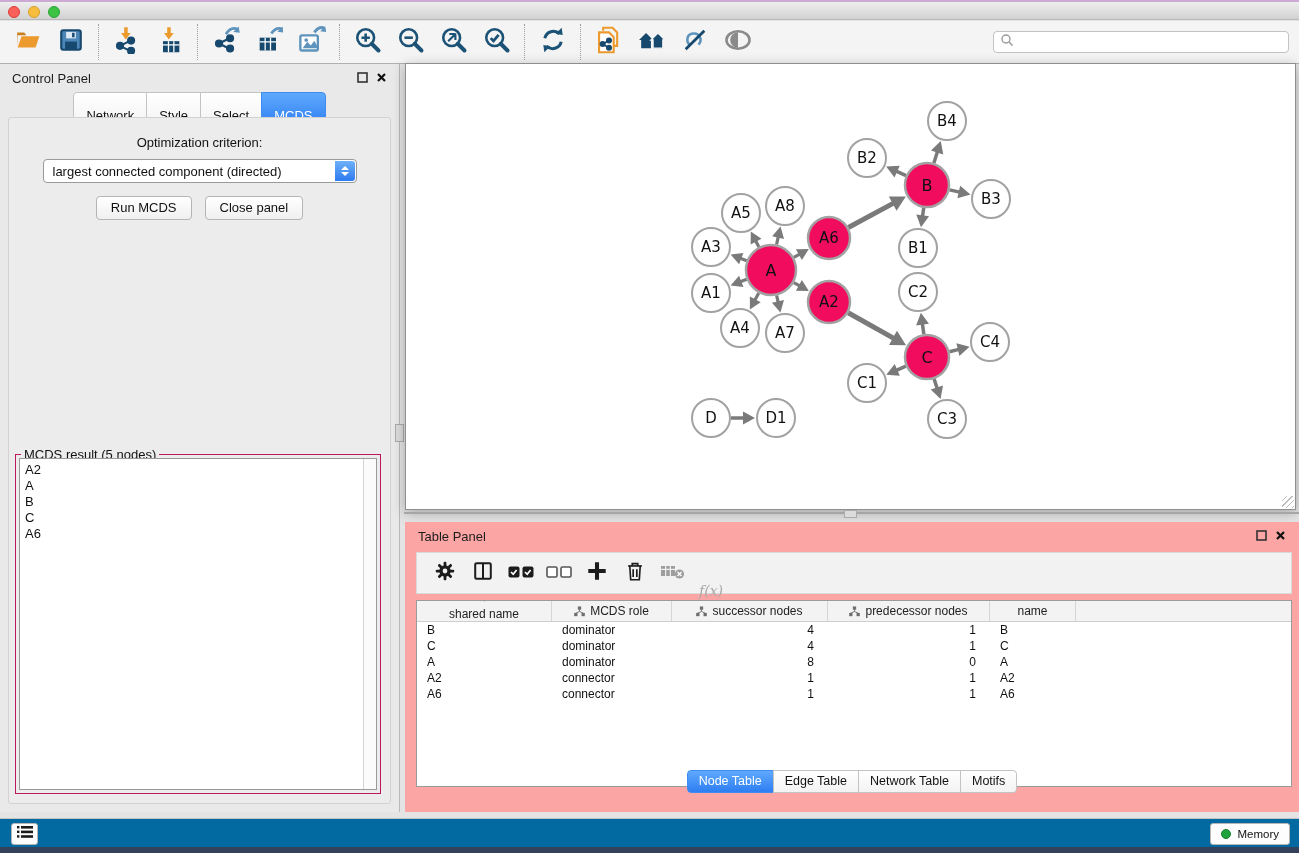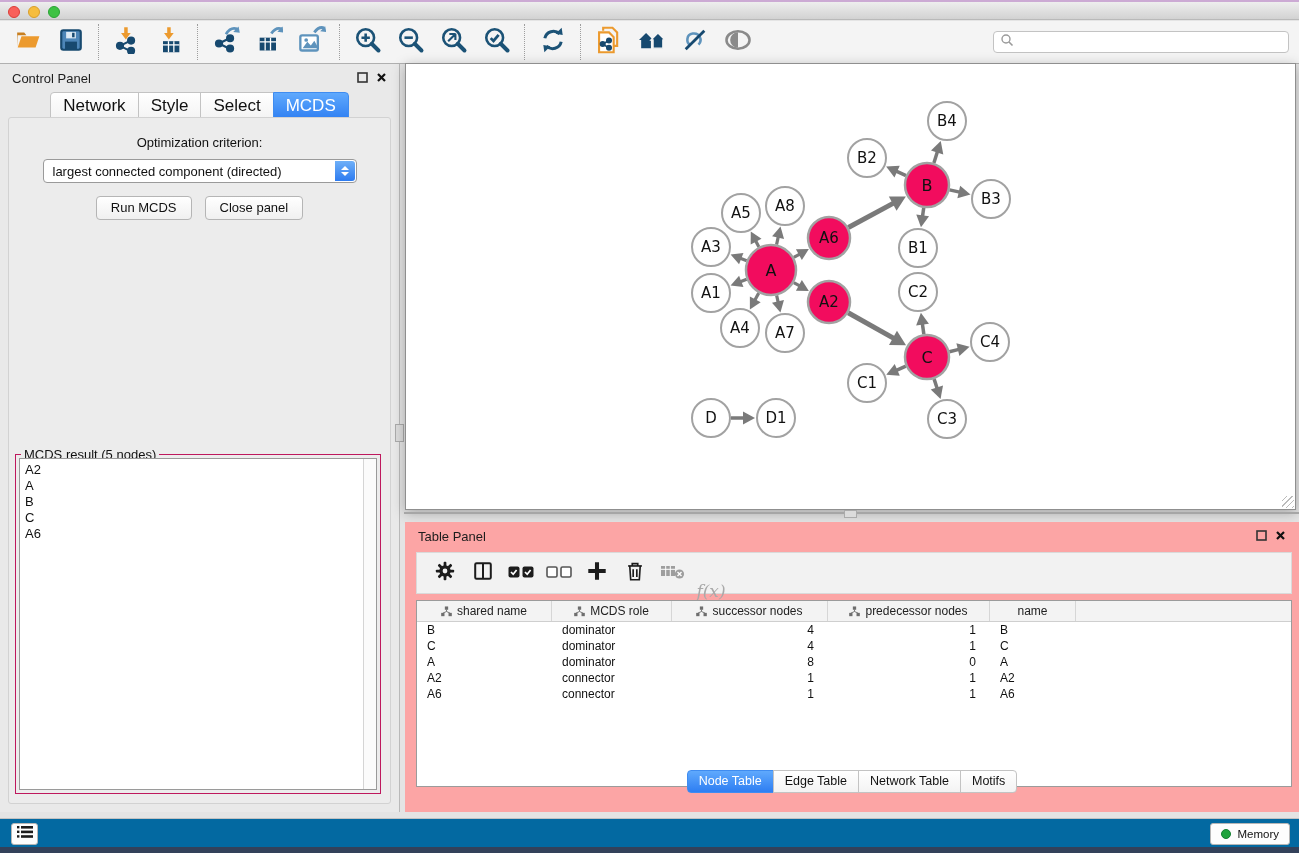--- a/index.html
+++ b/index.html
@@ -26,21 +26,21 @@
   .searchbox { margin-left:auto; margin-right:10px; width:296px; height:22px; background:#fff;
     border:1px solid #c3c3c3; border-radius:4px; display:flex; align-items:center; padding:0 6px; }
   .searchbox input { border:none; outline:none; flex:1; font-size:12px; font-family:"Liberation Sans",sans-serif; background:transparent; }
 
   
   .left-panel { position:absolute; left:0; top:64px; width:400px; height:748px; background:#e9e9e9; border-right:1px solid #b9b9b9; }
   .panel-head { height:28px; display:flex; align-items:center; padding:0 12px; }
   .panel-head .ptitle { font-size:13px; color:#1d1d1d; }
   .panel-head .picons { margin-left:auto; display:flex; gap:8px; align-items:center; }
   .seg-row { display:flex; justify-content:center; }
-  .seg-tab { font-size:17px; color:#111; padding:3px 12px 4px; background:linear-gradient(#ffffff,#f3f3f3);
+  .seg-tab { font-size:13px; color:#111; padding:15px 12px 4px; background:linear-gradient(#ffffff,#f3f3f3);
     border:1px solid #c3c3c3; margin-left:-1px; white-space:nowrap; }
   .seg-tab:first-child { border-radius:4px 0 0 4px; margin-left:0; }
   .seg-tab:last-child { border-radius:0 4px 4px 0; }
   .seg-tab.sel { background:linear-gradient(#5fa9fd,#2e7ef2); border-color:#3f8cf0; color:#fff; }
   .cp-body { position:absolute; left:8px; right:8px; top:53px; bottom:8px; background:#ececec;
     border:1px solid #d2d2d2; border-radius:3px; }
   .opt-label { margin-top:17px; text-align:center; font-size:13px; color:#111; }
   .selectbox { position:relative; margin:9px auto 0; width:314px; height:24px; background:#fff;
     border:1px solid #9a9a9a; border-radius:4px; font-size:13px; color:#111; display:flex; align-items:center; padding-left:9px; }
   .selectbox .stepper { position:absolute; right:1px; top:1px; bottom:1px; width:20px; border-radius:0 3px 3px 0;
@@ -70,21 +70,21 @@
   .net-title .lights { top:6px; }
   .net-canvas { position:absolute; left:0; right:0; top:25px; bottom:0; background:#fff; overflow:hidden; }
   .net-grip { position:absolute; right:1px; bottom:1px; width:12px; height:12px;
     background:repeating-linear-gradient(135deg, transparent 0 3px, #bbb 3px 4px); }
 
   
   .table-panel { position:absolute; left:405px; top:522px; width:894px; height:290px; background:#fca5a5; }
   .tp-toolbar { position:absolute; left:11px; right:7px; top:30px; height:42px; background:#f2f2f2;
     border:1px solid #dadada; display:flex; align-items:center; padding-left:9px; }
   .tp-btn { width:38px; height:36px; display:flex; align-items:center; justify-content:center; }
-  .fx { font-family:"DejaVu Serif", serif; font-style:italic; font-size:17px; color:#a9a9a9;margin-top:36px; }
+  .fx { font-family:"DejaVu Serif", serif; font-style:italic; font-size:14px; color:#a9a9a9;margin-top:36px; }
   .grid { position:absolute; left:11px; right:7px; top:78px; height:187px; background:#fff; border:1px solid #9b9b9b; overflow:hidden; }
   .grid-header { display:flex; height:21px; background:#f3f3f3; border-bottom:1px solid #cfcfcf; }
   .gh-cell { display:flex; align-items:center; justify-content:center; gap:5px; font-size:12px; color:#222;
     border-right:1px solid #d6d6d6; overflow:hidden; }
   .grid-row { display:flex; height:16px; }
   .g-cell { font-size:12px; color:#111; line-height:16px; white-space:nowrap; overflow:hidden; }
   .tp-tabs { position:absolute; left:0; width:100%; top:248px; display:flex; justify-content:center; }
   .tp-tabs .seg-tab { font-size:12.5px; padding:3px 11px 4px; }
 
   
@@ -484,21 +484,21 @@
               <circle cx="19.5" cy="12" r="4.6" fill="#9e9e9e"></circle>
               <path d="M17.5 10 l4 4 M21.5 10 l-4 4" stroke="#fff" stroke-width="1.4"></path>
             </svg></span>
       </div>
       <div class="tp-btn">
         <span class="fx">f(x)</span>
       </div>
     </div>
     <div class="grid">
       <div class="grid-header">
-          <div class="gh-cell" style="width: 135px;">
+          <div class="gh-cell" style="width: 135px; flex-direction: column;">
             <svg width="11" height="11" viewBox="0 0 12 12">
               <g fill="#6e6e6e">
                 <rect x="4.2" y="0.5" width="3.6" height="3.6"></rect>
                 <rect x="0.2" y="7.5" width="3.6" height="3.6"></rect>
                 <rect x="8.2" y="7.5" width="3.6" height="3.6"></rect>
               </g>
               <g stroke="#6e6e6e" stroke-width="1">
                 <path d="M6 4 v2 M6 6 L2 7.8 M6 6 L10 7.8" fill="none"></path>
               </g>
             </svg>

